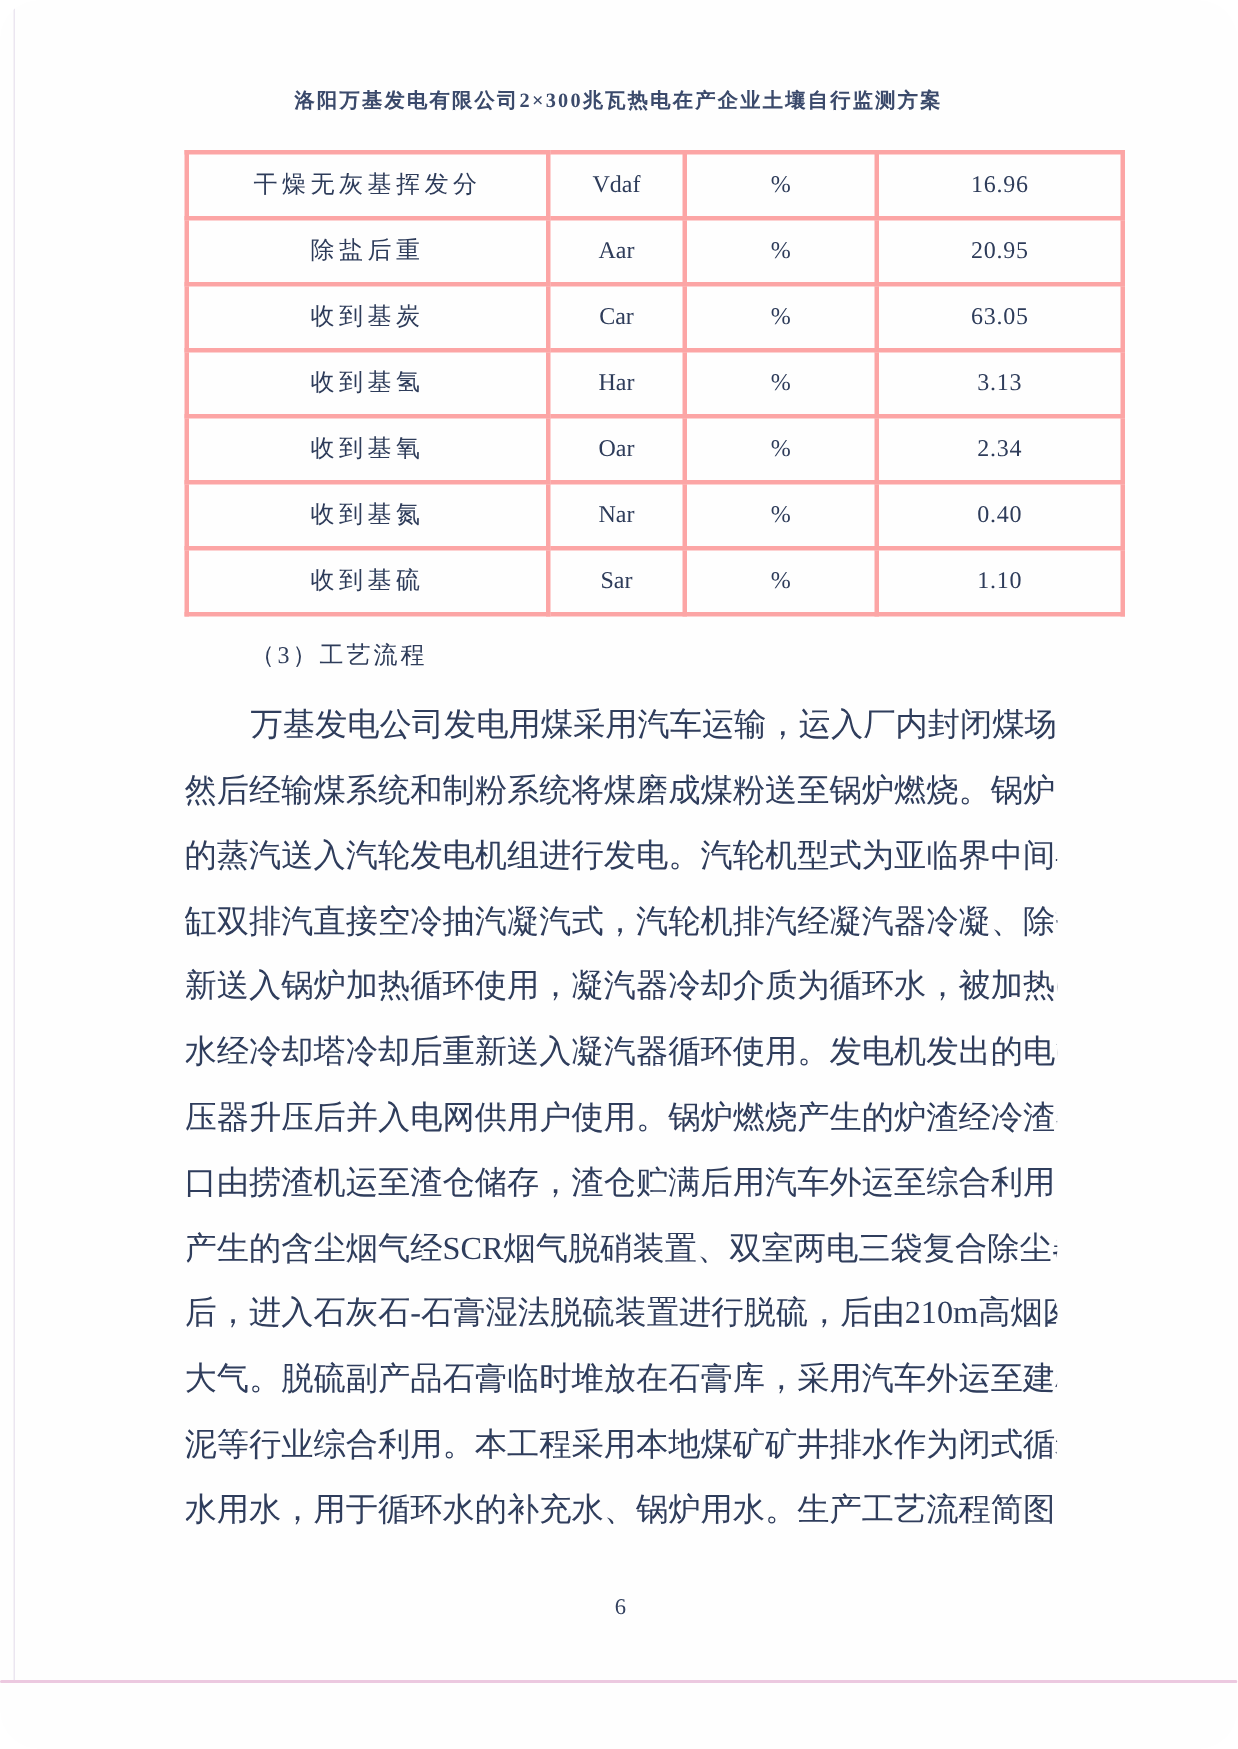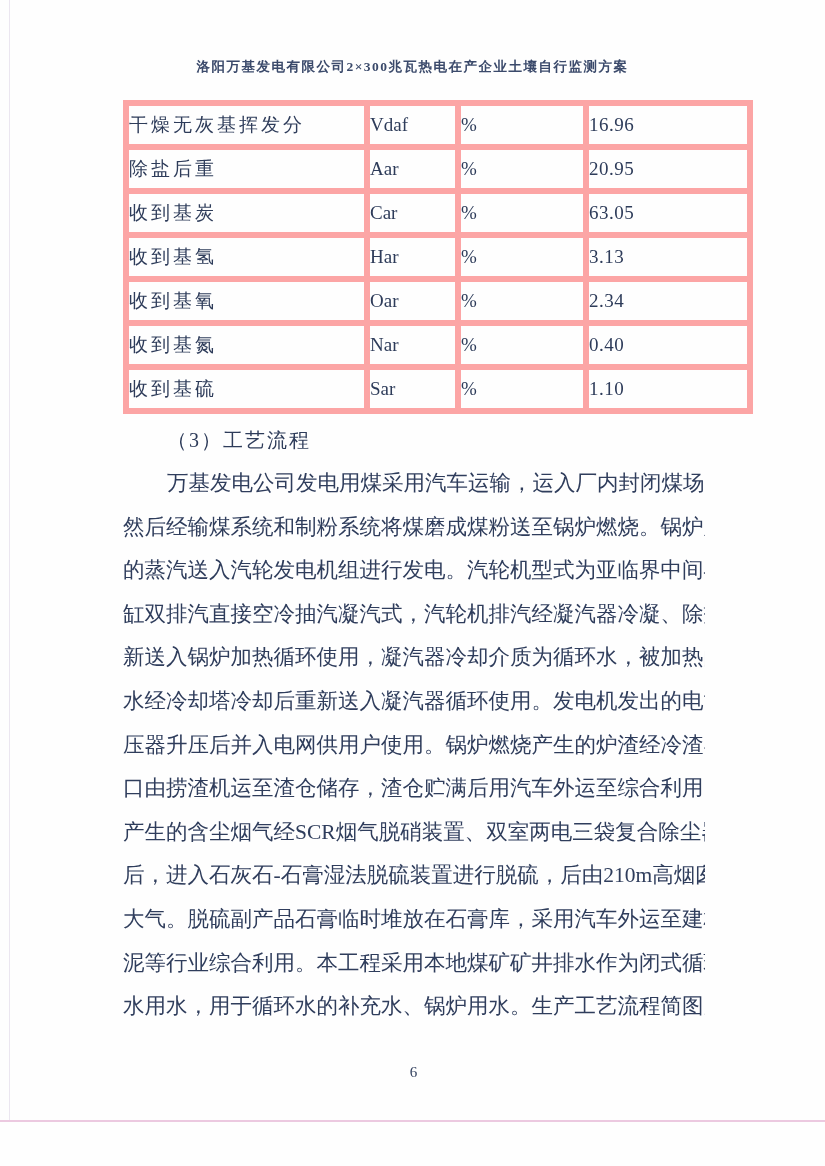--- a/index.html
+++ b/index.html
@@ -1,15 +1,15 @@
 <!DOCTYPE html>
 <html><head>
 <meta charset="utf-8">
 <style>
-  * { margin: 0; padding: 0; box-sizing: border-box; }
+  * { margin: 0; padding: 0; box-sizing: border-box; border-radius: 26px; }
   html, body { background: #ffffff; }
   body {
     font-family: "Liberation Serif", "DejaVu Serif", serif;
     width: 825px; height: 1166px; position: relative; overflow: hidden;
     color: #33405e;
   }
   .page { position: absolute; inset: 0; background: #fefefe; }
 
   
   .edge-left {
@@ -25,31 +25,31 @@
     position: absolute; top: 58px; left: 0; width: 825px;
     text-align: center; font-size: 13.5px; letter-spacing: 1.5px;
     color: #3b4a6b; font-weight: bold;
   }
 
   table.coal-table {
     position: absolute; left: 123px; top: 100px; width: 581px;
     border-collapse: collapse; table-layout: fixed;
   }
   table.coal-table td {
-    border: 6px solid #fca5a5; height: 44px; 
-    vertical-align: middle; font-size: 19px; color: #2e3c5a;
+    border: 3px solid #fca5a5; height: 44px; text-align: center;
+    vertical-align: middle; font-size: 16px; color: #2e3c5a;
   }
   td.c-name { width: 241px; letter-spacing: 3px; }
   td.c-symbol { width: 91px; font-family: Liberation Serif, serif; }
   td.c-unit { width: 128px; }
   td.c-value { width: 164px; letter-spacing: 0.5px; }
 
   .section-heading {
     position: absolute; left: 167px; top: 427px;
-    font-size: 20px; letter-spacing: 2px; color: #2e3c5a;
+    font-size: 16px; letter-spacing: 2px; color: #2e3c5a;
   }
 
   .body-text {
     position: absolute; left: 123px; top: 462px; width: 582px;
     font-size: 21.5px; color: #2f3d5c;
   }
   .body-text .line {
     height: 43.6px; line-height: 43.6px; white-space: nowrap;
     text-align: justify; text-align-last: justify;
     overflow: hidden;

